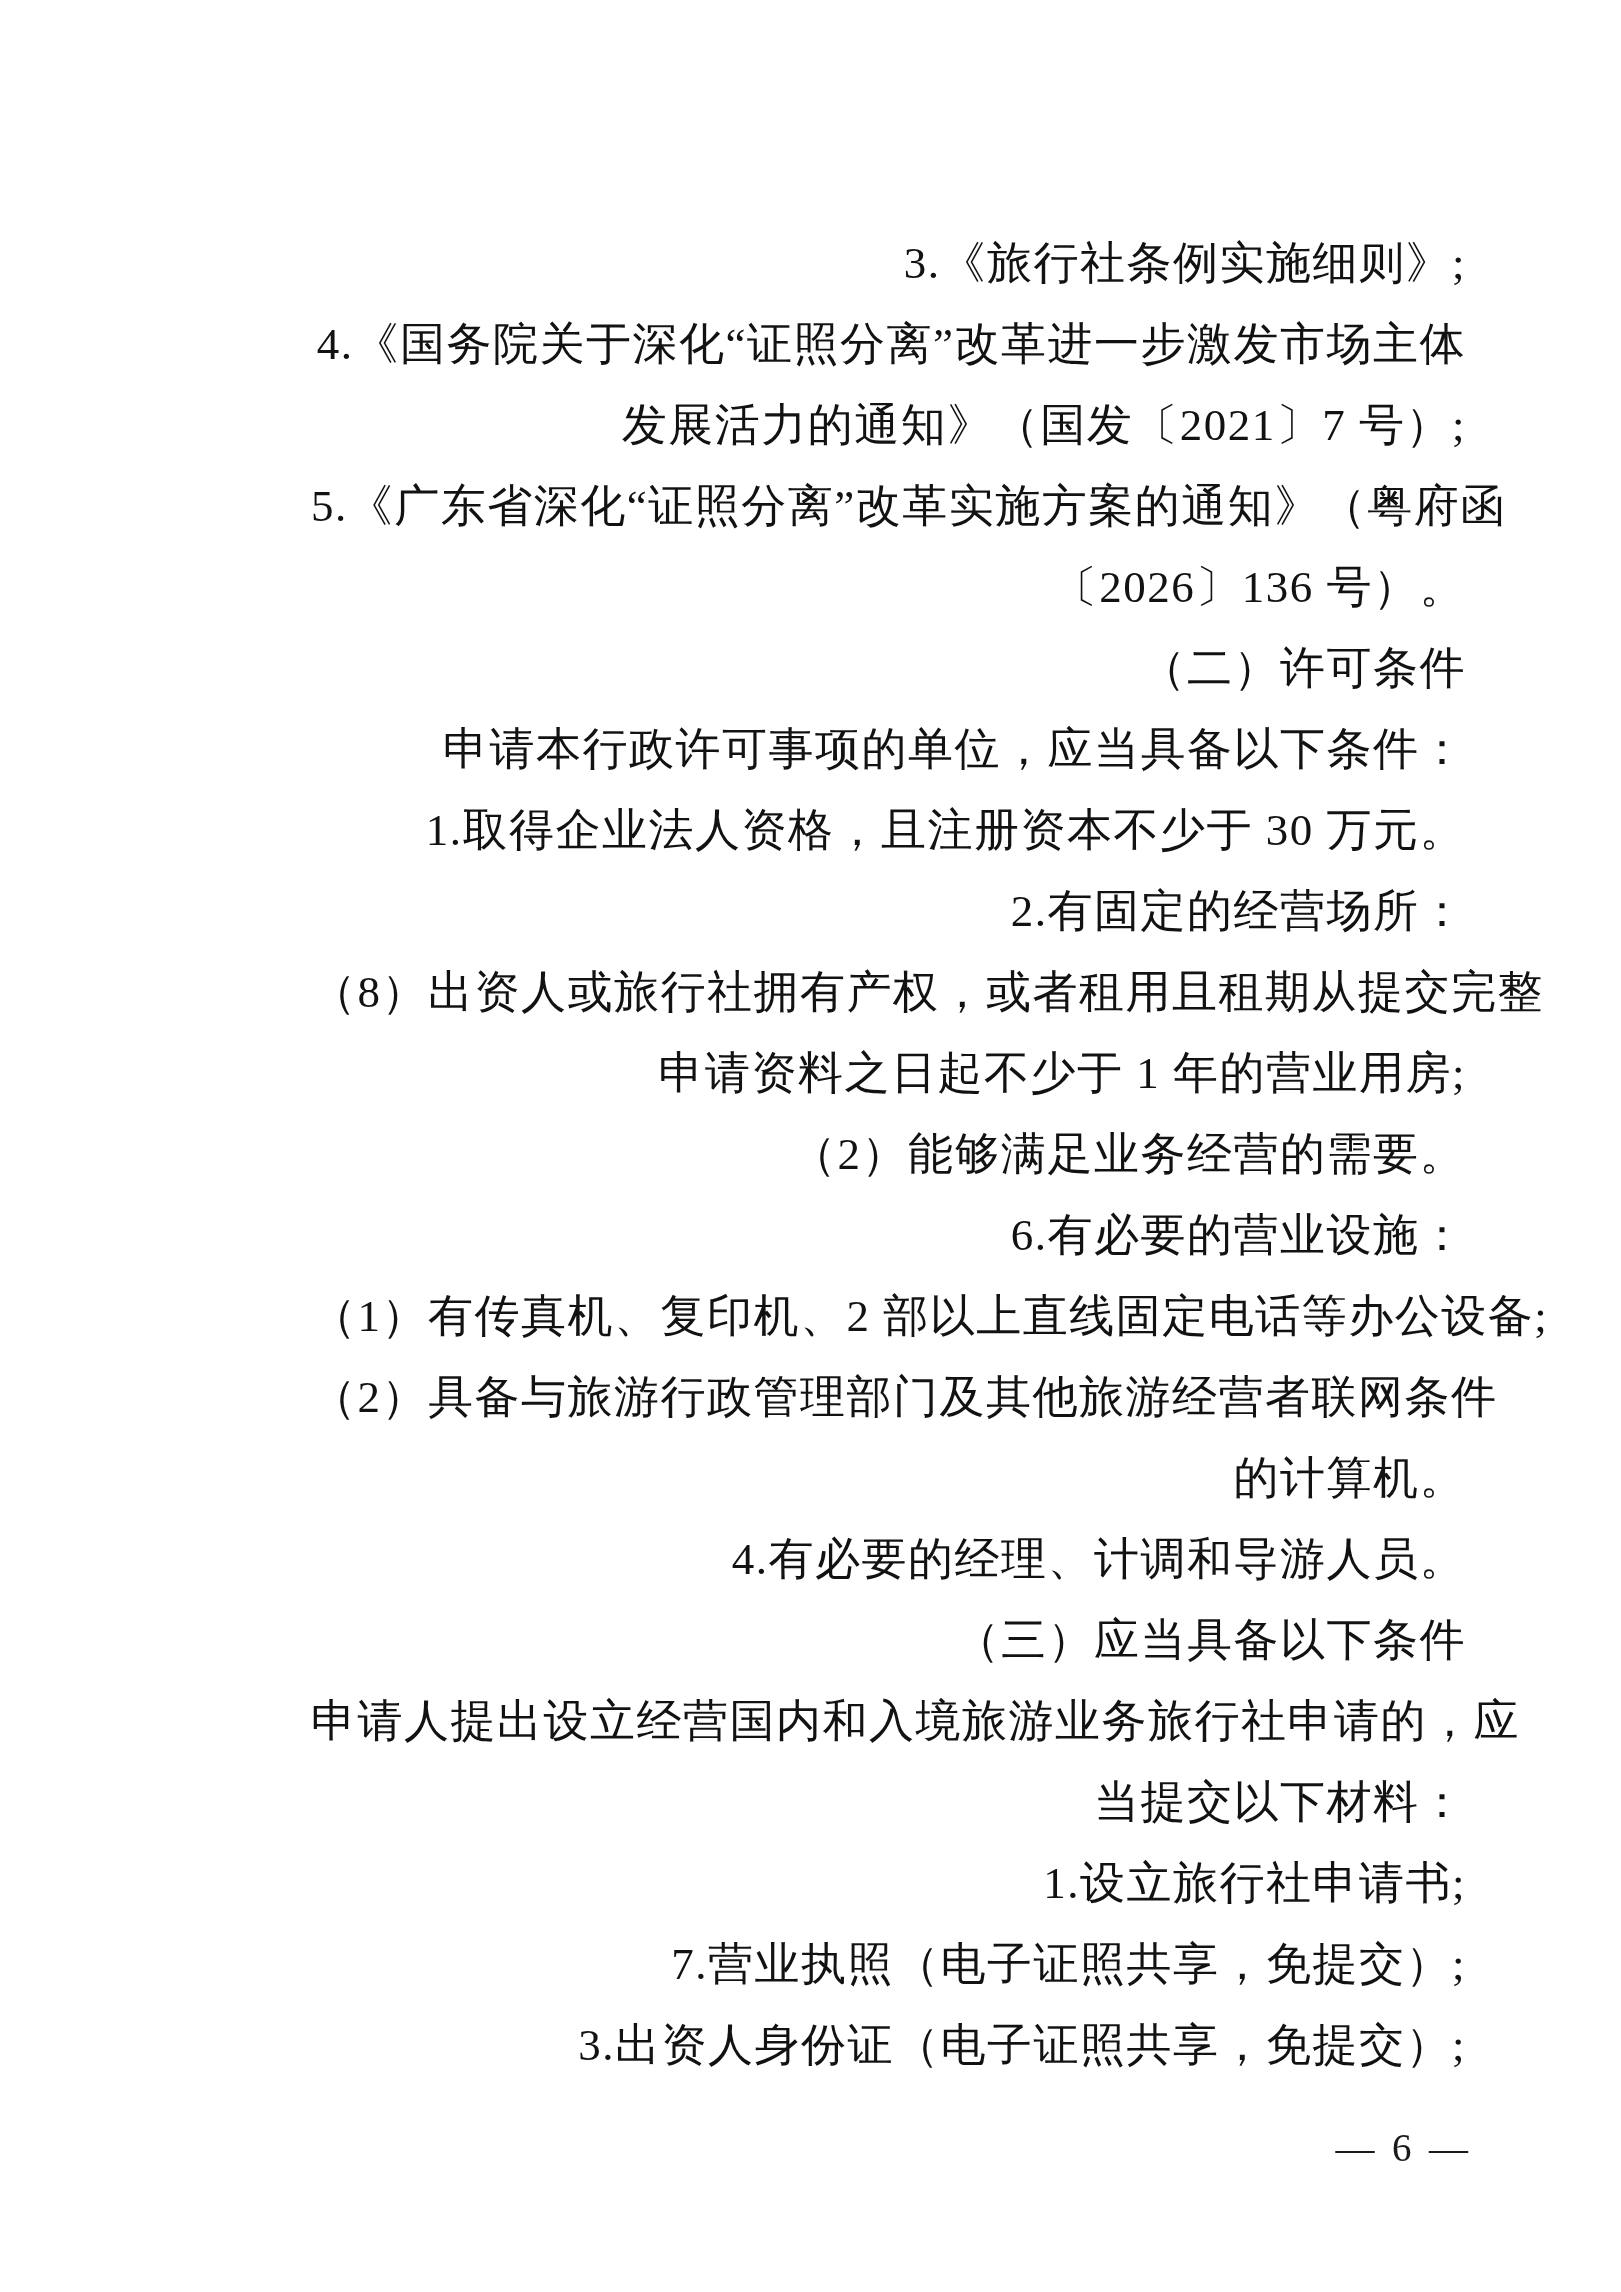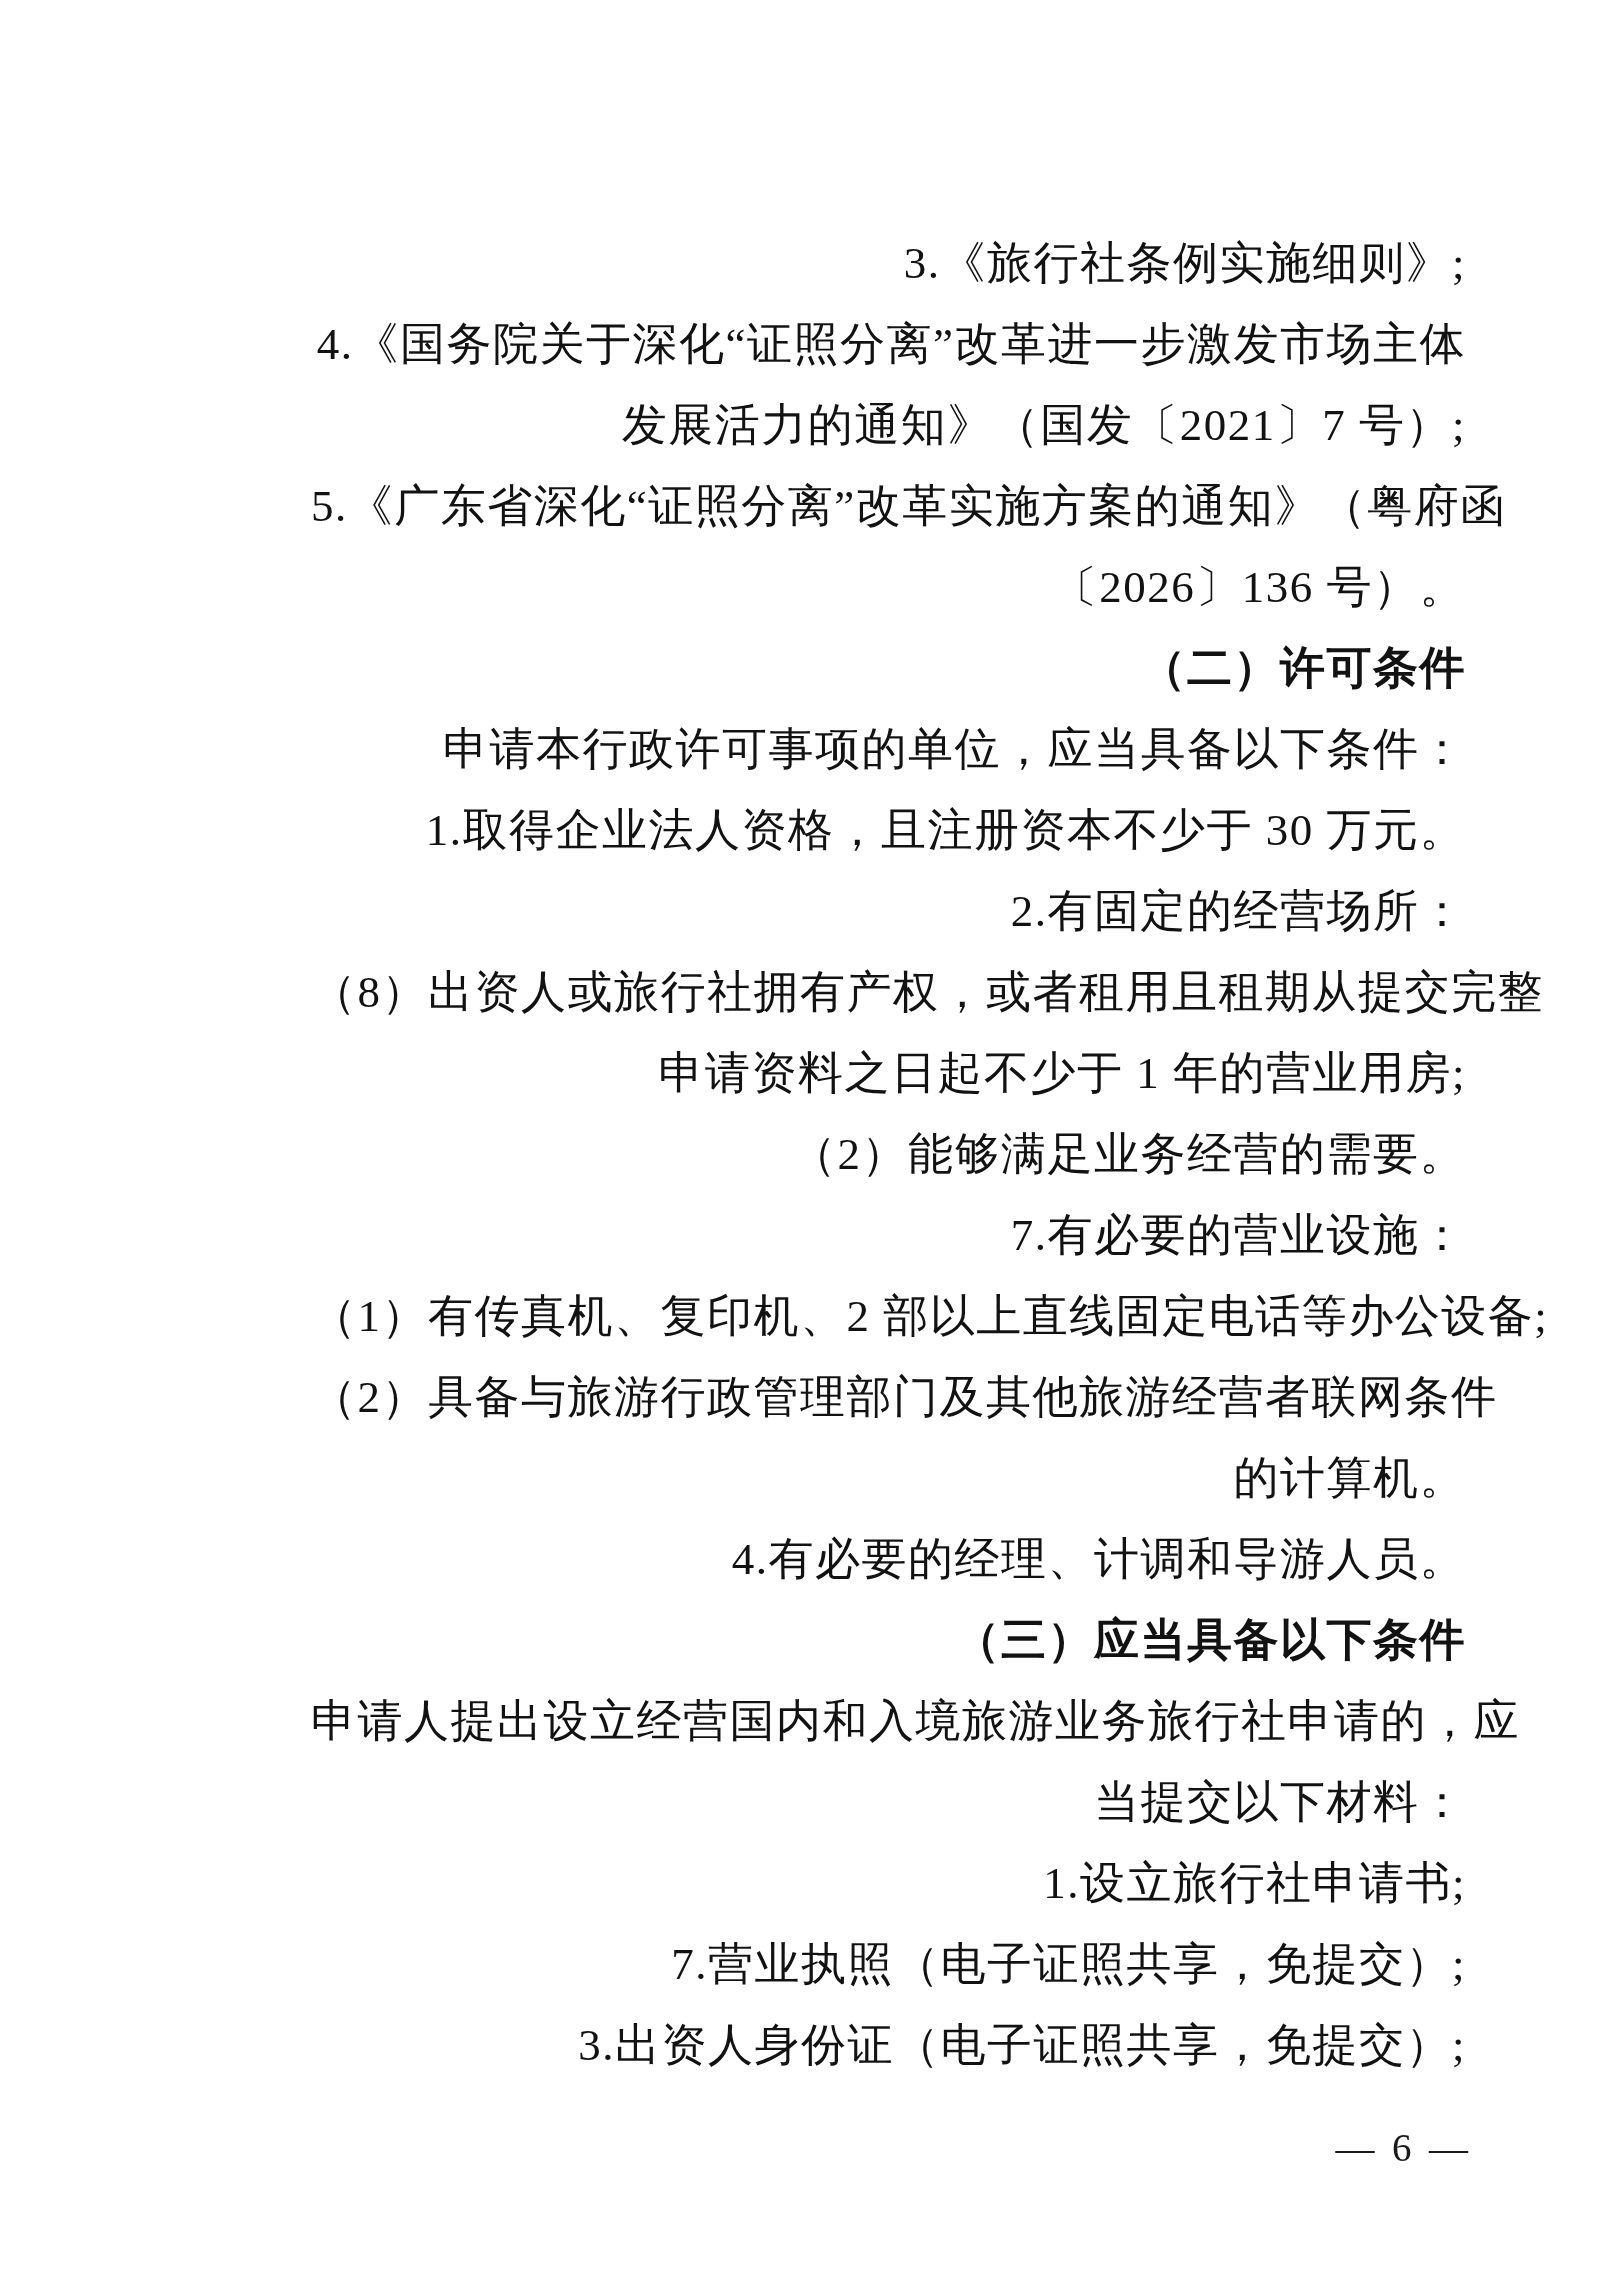--- a/index.html
+++ b/index.html
@@ -27,21 +27,21 @@
     font-size: 45px;
     line-height: 81px;
     letter-spacing: 1.5px;
     white-space: nowrap;
   }
   .line.indent {
     text-indent: 90px;
   }
   .line.heading {
     text-indent: 90px;
-    font-weight: bold;
+    font-weight: normal;
   }
   .page-number {
     position: absolute;
     top: 2125px;
     right: 149px;
     font-size: 39px;
     letter-spacing: 3.9px;
     color: #1a1a1a;
   }
 </style>
@@ -55,21 +55,21 @@
     <div class="line">发展活力的通知》（国发〔2021〕7 号）;</div>
     <div class="line indent">5.《广东省深化“证照分离”改革实施方案的通知》（粤府函</div>
     <div class="line">〔2026〕136 号）。</div>
     <div class="line heading">（二）许可条件</div>
     <div class="line indent">申请本行政许可事项的单位，应当具备以下条件：</div>
     <div class="line indent">1.取得企业法人资格，且注册资本不少于 30 万元。</div>
     <div class="line indent">2.有固定的经营场所：</div>
     <div class="line indent">（8）出资人或旅行社拥有产权，或者租用且租期从提交完整</div>
     <div class="line">申请资料之日起不少于 1 年的营业用房;</div>
     <div class="line indent">（2）能够满足业务经营的需要。</div>
-    <div class="line indent">7.有必要的营业设施：</div>
+    <div class="line indent">6.有必要的营业设施：</div>
     <div class="line indent">（1）有传真机、复印机、2 部以上直线固定电话等办公设备;</div>
     <div class="line indent">（2）具备与旅游行政管理部门及其他旅游经营者联网条件</div>
     <div class="line">的计算机。</div>
     <div class="line indent">4.有必要的经理、计调和导游人员。</div>
     <div class="line heading">（三）应当具备以下条件</div>
     <div class="line indent">申请人提出设立经营国内和入境旅游业务旅行社申请的，应</div>
     <div class="line">当提交以下材料：</div>
     <div class="line indent">1.设立旅行社申请书;</div>
     <div class="line indent">7.营业执照（电子证照共享，免提交）;</div>
     <div class="line indent">3.出资人身份证（电子证照共享，免提交）;</div>

